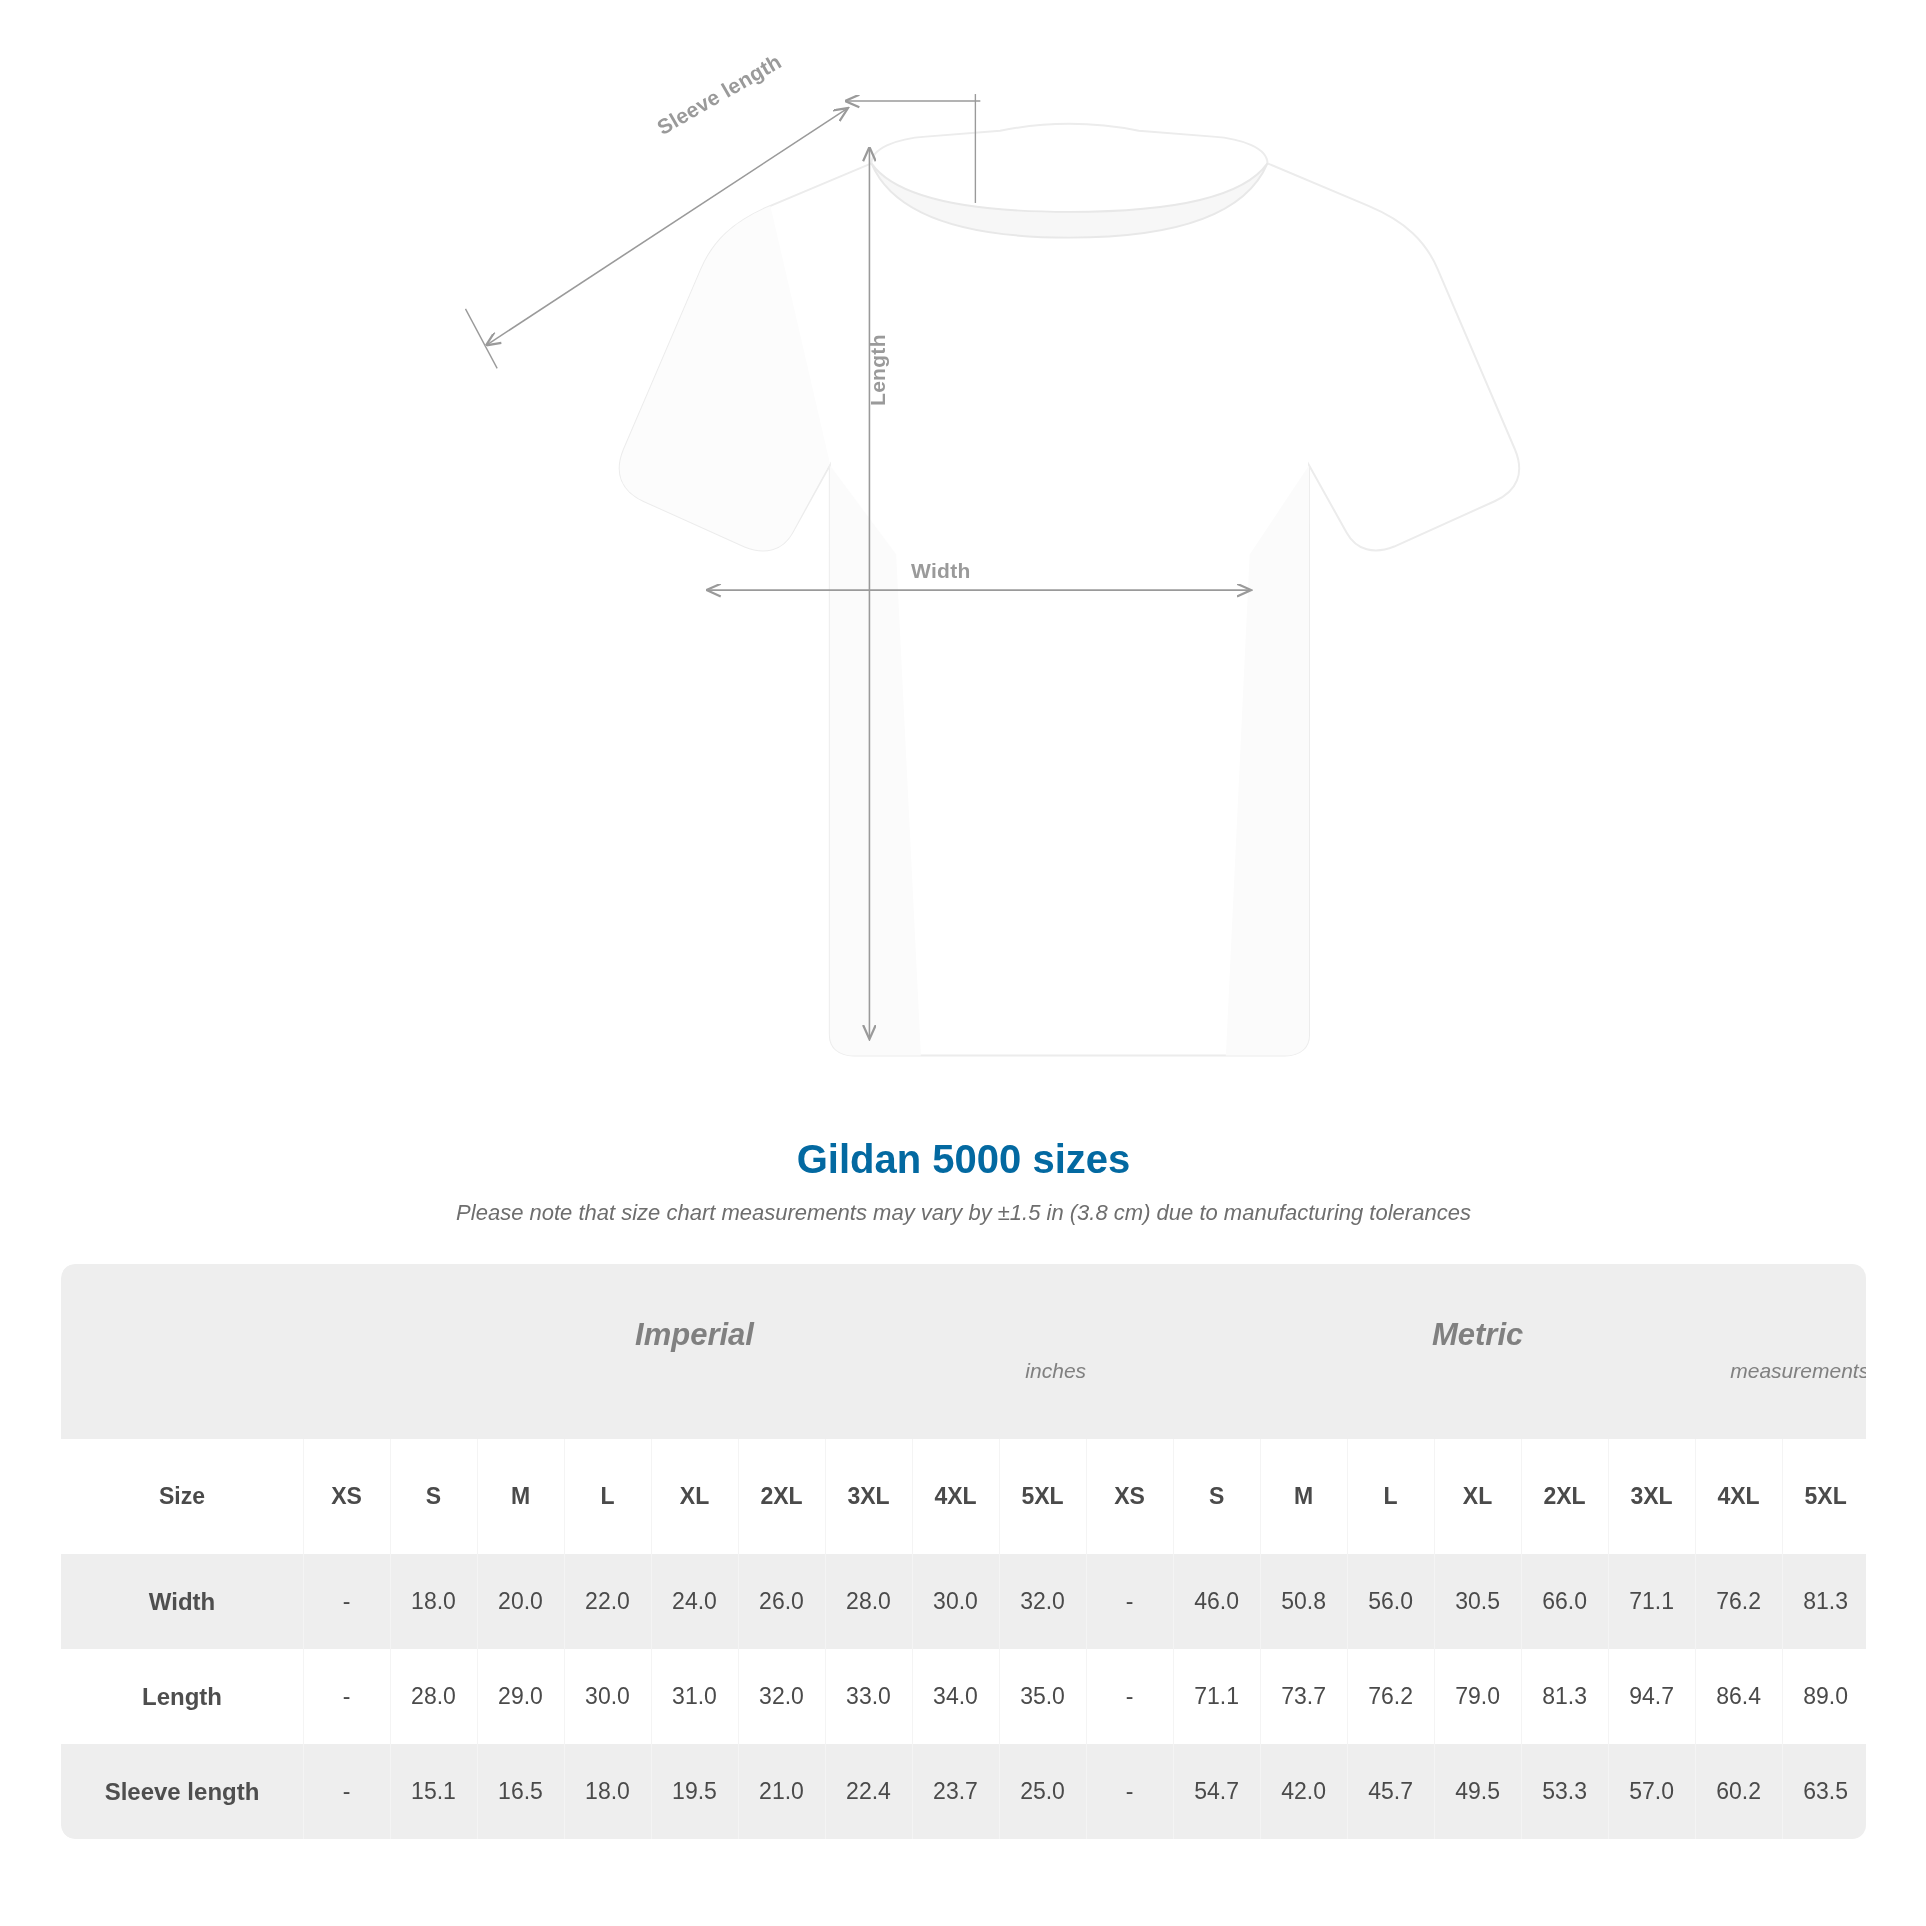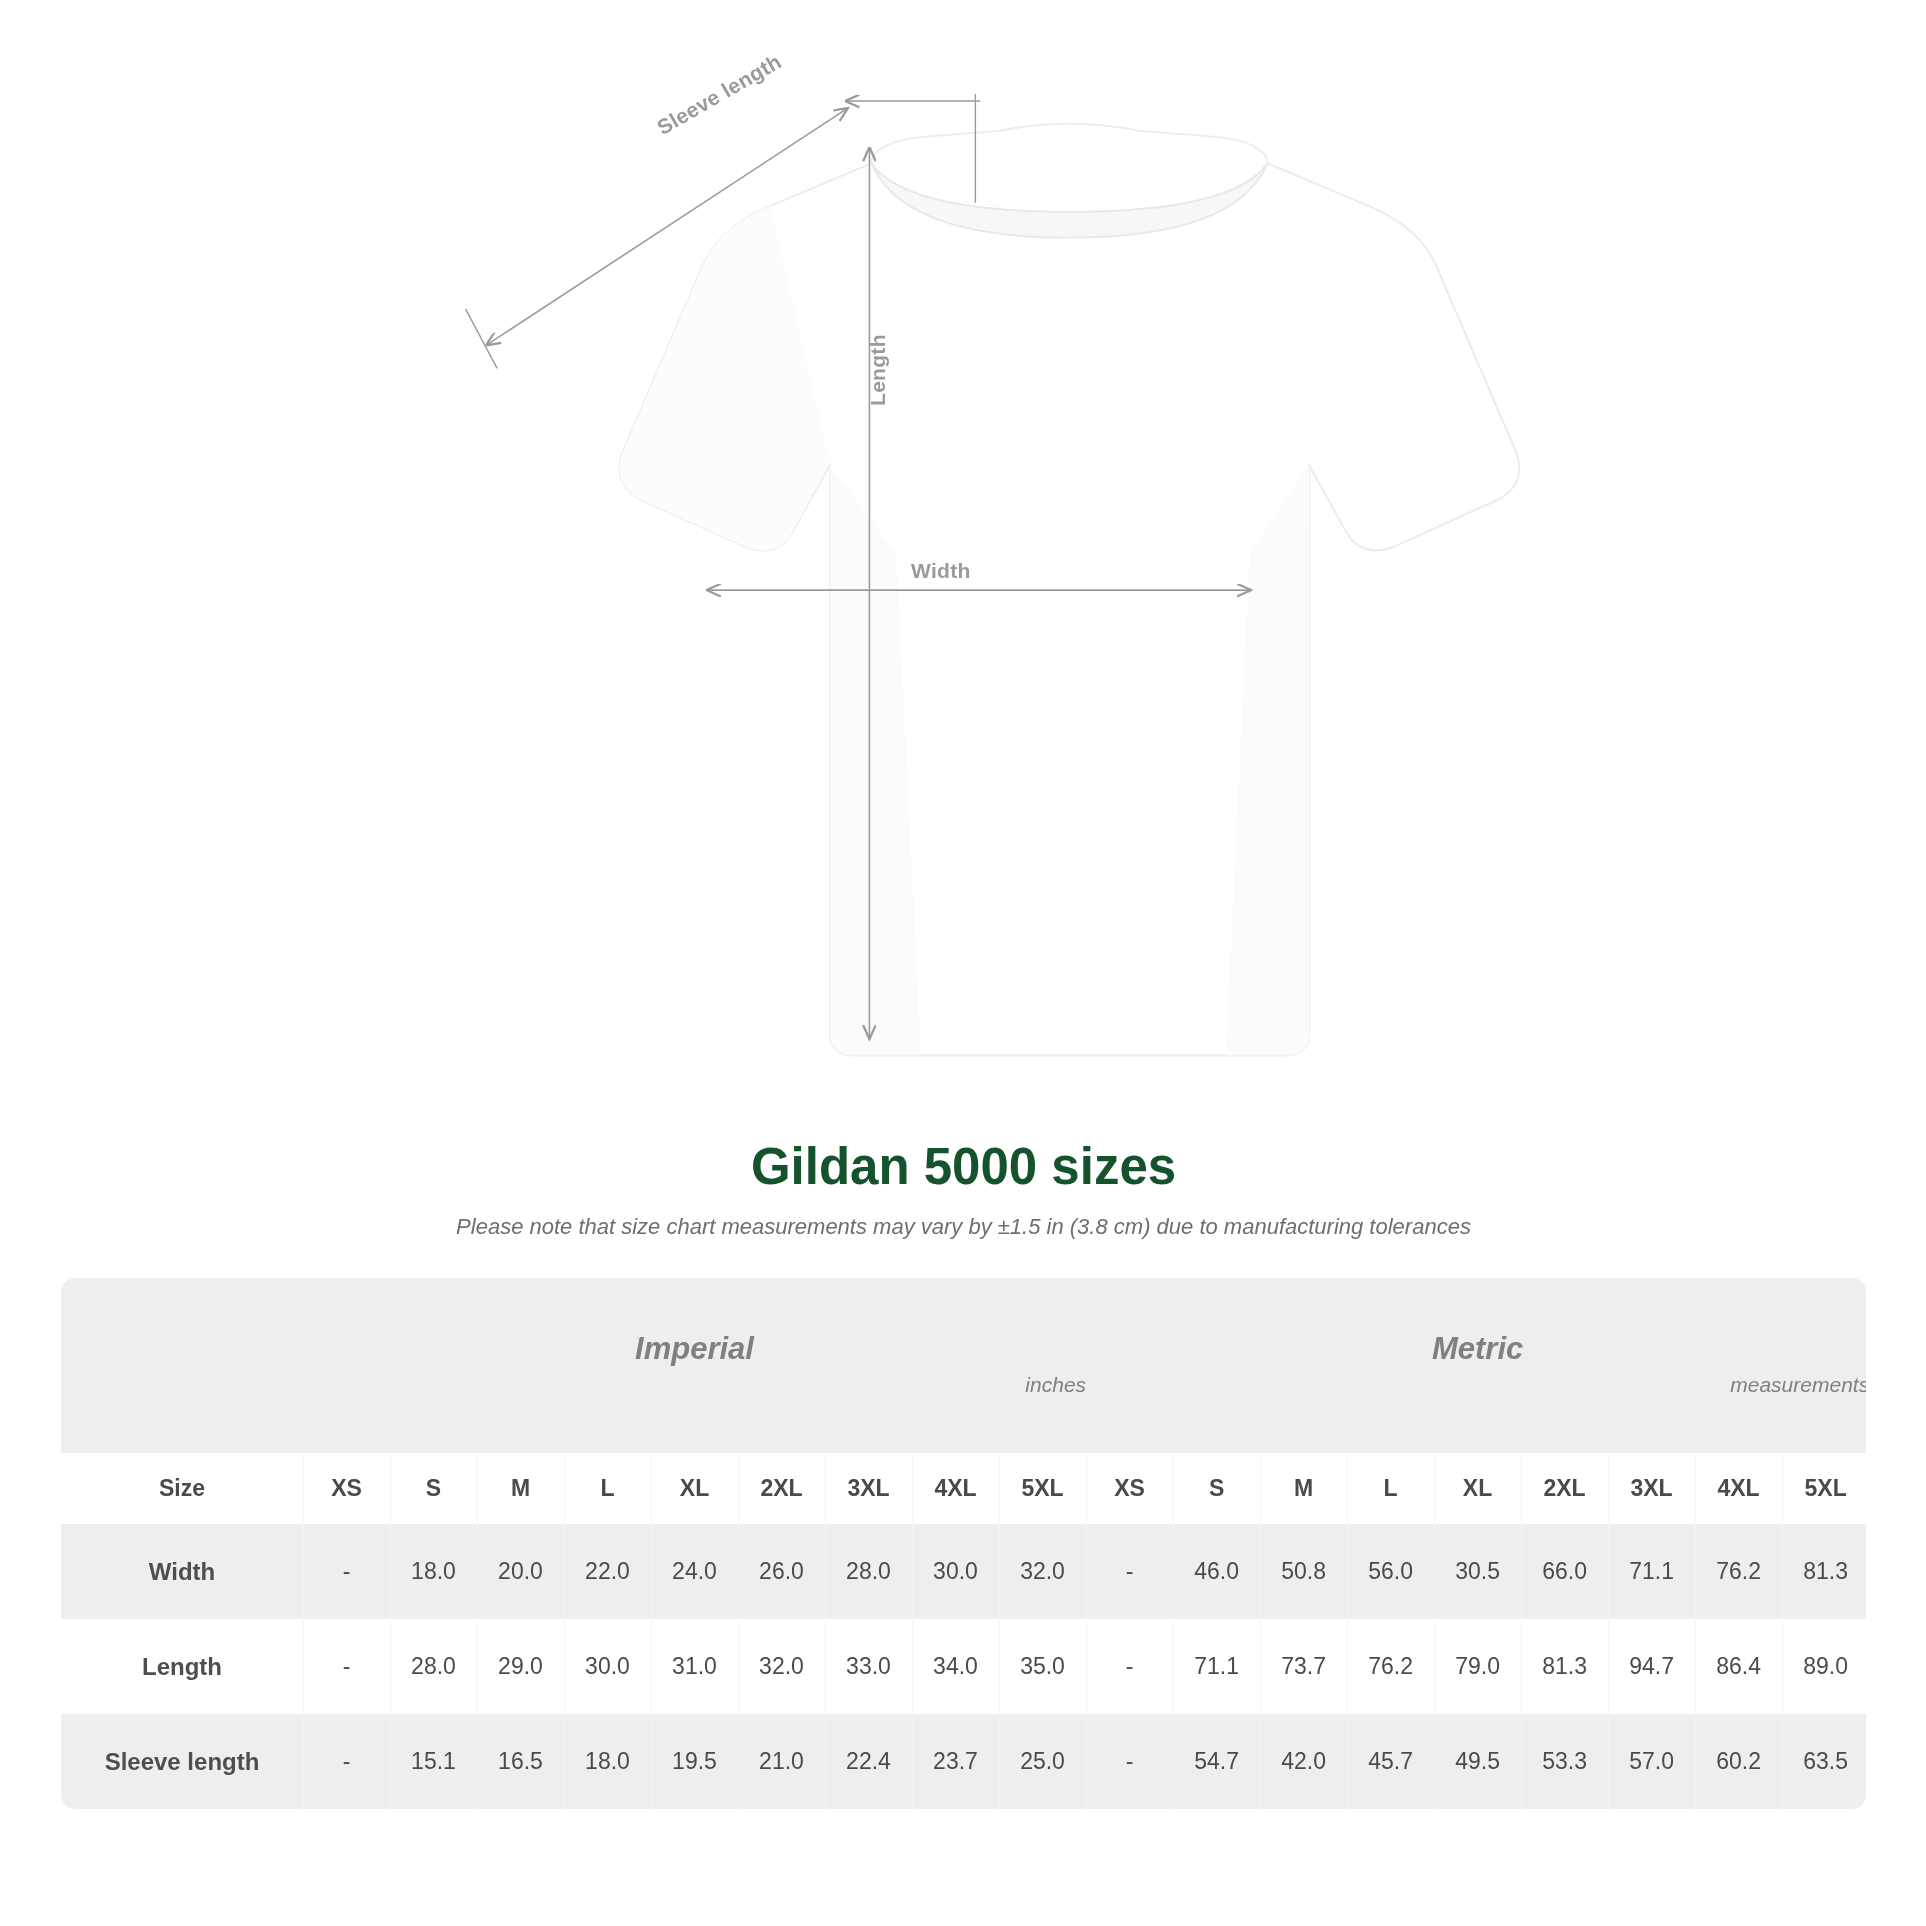--- a/index.html
+++ b/index.html
@@ -56,23 +56,23 @@
     left: 911px;
     top: 559px;
   }
 
   
   .title-block {
     text-align: center;
     margin-top: 38px;
   }
   .chart-title {
-    font-size: 51px;
-    font-weight: bold;
-    color: #14532d;
+    font-size: 40px;
+    font-weight: bold;
+    color: #0369a1;
     margin: 0 0 18px 0;
   }
   .chart-note {
     font-size: 22px;
     font-style: italic;
     color: #6e6e6e;
     margin: 16px;
   }
 
   
@@ -111,21 +111,21 @@
   }
   .unit-sub {
     font-size: 21px;
     font-style: italic;
     color: #808080;
     line-height: 1.5;
     text-align: right;
   }
 
   .head-row td {
-    height: 71px;
+    height: 115px;
     background: #ffffff;
     font-weight: bold;
     color: #4e4e4e;
     font-size: 24px;
   }
   .head-row td.rowhead {
     background: #ffffff;
   }
 
   .data-row td {

